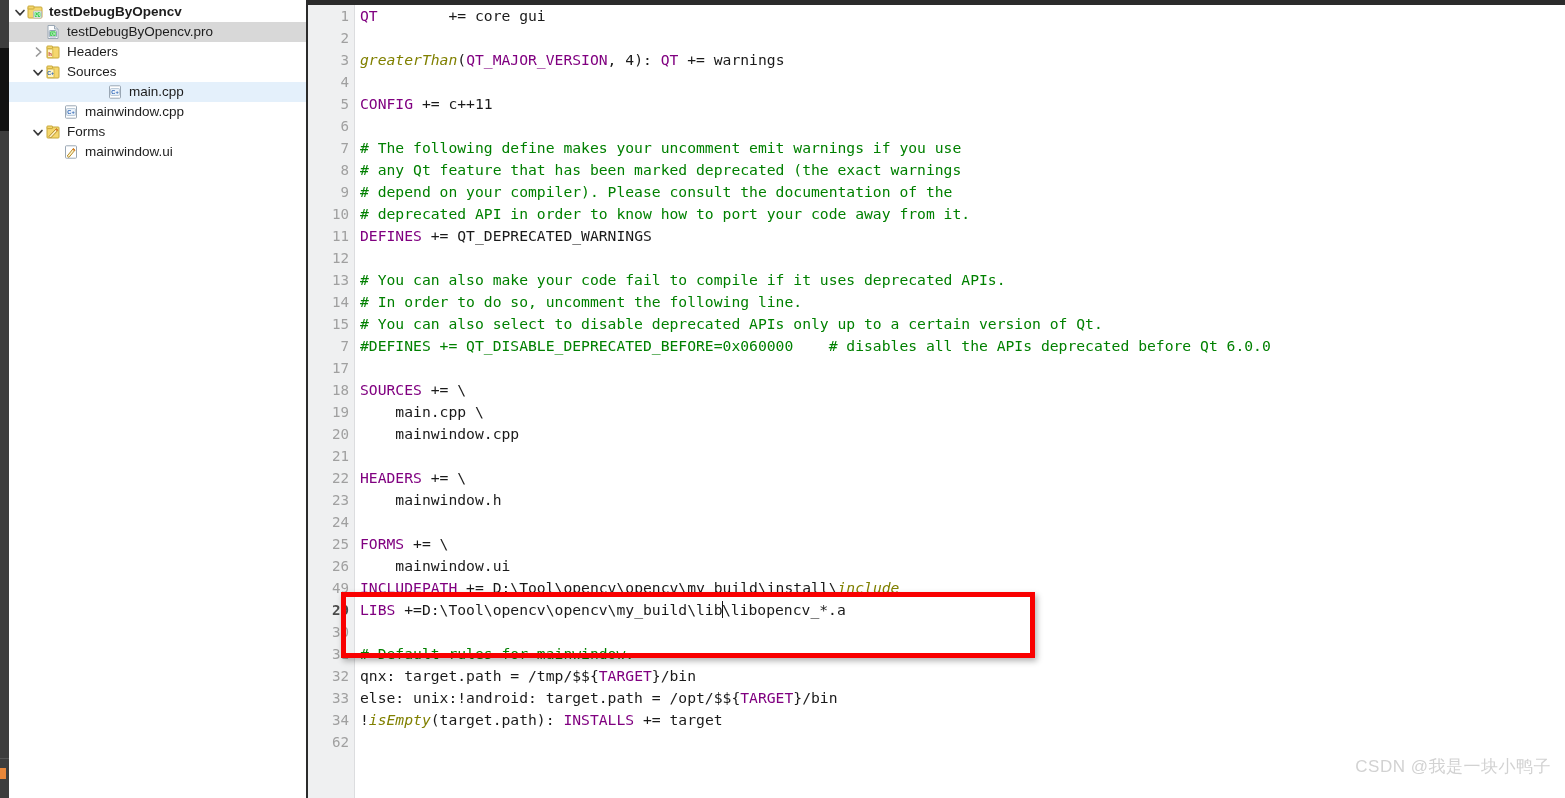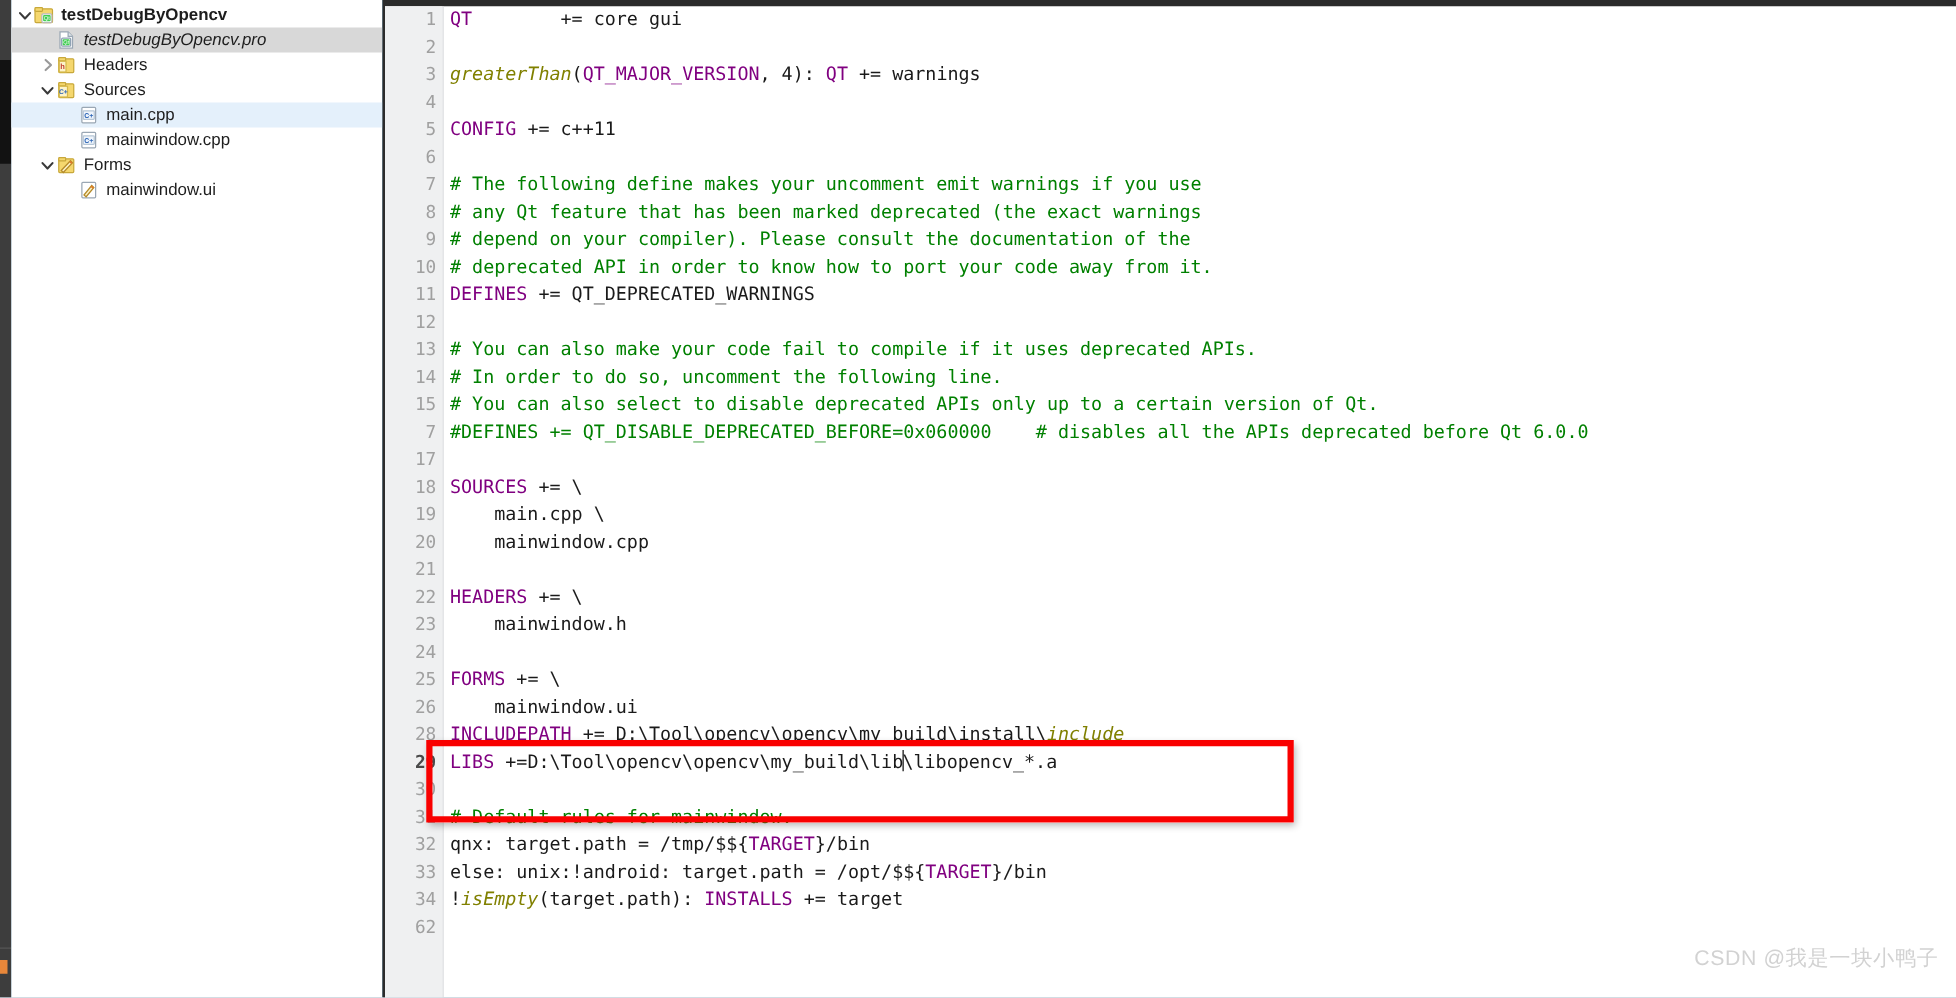--- a/index.html
+++ b/index.html
@@ -5,21 +5,21 @@
   html, body {
     margin: 0; padding: 0;
     width: 1565px; height: 798px;
     overflow: hidden;
     background: #ffffff;
     font-family: "Liberation Sans", sans-serif;
   }
   #root {
     position: relative;
     width: 1565px; height: 798px;
-    background: #0c4a6e;
+    background: #7f1d1d;
   }
 
   
   .rail {
     position: absolute; left: 0; top: 0;
     width: 9px; height: 798px;
     background: #3d3d3d;
   }
   .rail-dark {
     position: absolute; left: 0; top: 48px;
@@ -50,22 +50,22 @@
     background: #2b2b2b;
   }
   .tree-row {
     position: absolute;
     left: 0; width: 297px; height: 20px;
     display: flex; align-items: center;
     font-size: 13.5px;
     color: #1d1d1d;
     white-space: nowrap;
   }
-  .tree-row.sel-gray { background: #d8d8d8; font-style: italic; }
-  .tree-row.sel-blue { background: #e4f0fb; }
+  .tree-row.sel-gray { background: #d8d8d8; }
+  .tree-row.sel-blue { background: #e4f0fb; padding-left: 44px; }
 
   .twisty {
     width: 14px; height: 14px;
     margin-left: 4px;
     flex: 0 0 auto;
     position: relative;
   }
   .twisty svg { display: block; }
 
   .ticon {
@@ -298,21 +298,21 @@
         <div class="crow"><span class="lnum">17</span><span class="ctext"></span></div>
         <div class="crow"><span class="lnum">18</span><span class="ctext"><span class="k-var">SOURCES</span><span class="k-txt"> += \</span></span></div>
         <div class="crow"><span class="lnum">19</span><span class="ctext"><span class="k-txt">    main.cpp \</span></span></div>
         <div class="crow"><span class="lnum">20</span><span class="ctext"><span class="k-txt">    mainwindow.cpp</span></span></div>
         <div class="crow"><span class="lnum">21</span><span class="ctext"></span></div>
         <div class="crow"><span class="lnum">22</span><span class="ctext"><span class="k-var">HEADERS</span><span class="k-txt"> += \</span></span></div>
         <div class="crow"><span class="lnum">23</span><span class="ctext"><span class="k-txt">    mainwindow.h</span></span></div>
         <div class="crow"><span class="lnum">24</span><span class="ctext"></span></div>
         <div class="crow"><span class="lnum">25</span><span class="ctext"><span class="k-var">FORMS</span><span class="k-txt"> += \</span></span></div>
         <div class="crow"><span class="lnum">26</span><span class="ctext"><span class="k-txt">    mainwindow.ui</span></span></div>
-        <div class="crow"><span class="lnum">28</span><span class="ctext"><span class="k-var">INCLUDEPATH</span><span class="k-txt"> += D:\Tool\opencv\opencv\my_build\install\</span><span class="k-fn">include</span></span></div>
+        <div class="crow"><span class="lnum">49</span><span class="ctext"><span class="k-var">INCLUDEPATH</span><span class="k-txt"> += D:\Tool\opencv\opencv\my_build\install\</span><span class="k-fn">include</span></span></div>
         <div class="crow"><span class="lnum cur">29</span><span class="ctext"><span class="k-var">LIBS</span><span class="k-txt"> +=D:\Tool\opencv\opencv\my_build\lib</span><span class="caret"></span><span class="k-txt">\libopencv_*.a</span></span></div>
         <div class="crow"><span class="lnum">30</span><span class="ctext"></span></div>
         <div class="crow"><span class="lnum">31</span><span class="ctext"><span class="k-cmt"># Default rules for mainwindow.</span></span></div>
         <div class="crow"><span class="lnum">32</span><span class="ctext"><span class="k-txt">qnx: target.path = /tmp/$${</span><span class="k-var">TARGET</span><span class="k-txt">}/bin</span></span></div>
         <div class="crow"><span class="lnum">33</span><span class="ctext"><span class="k-txt">else: unix:!android: target.path = /opt/$${</span><span class="k-var">TARGET</span><span class="k-txt">}/bin</span></span></div>
         <div class="crow"><span class="lnum">34</span><span class="ctext"><span class="k-txt">!</span><span class="k-fn">isEmpty</span><span class="k-txt">(target.path): </span><span class="k-var">INSTALLS</span><span class="k-txt"> += target</span></span></div>
         <div class="crow"><span class="lnum">62</span><span class="ctext"></span></div>
       </div>
   </div>
 

